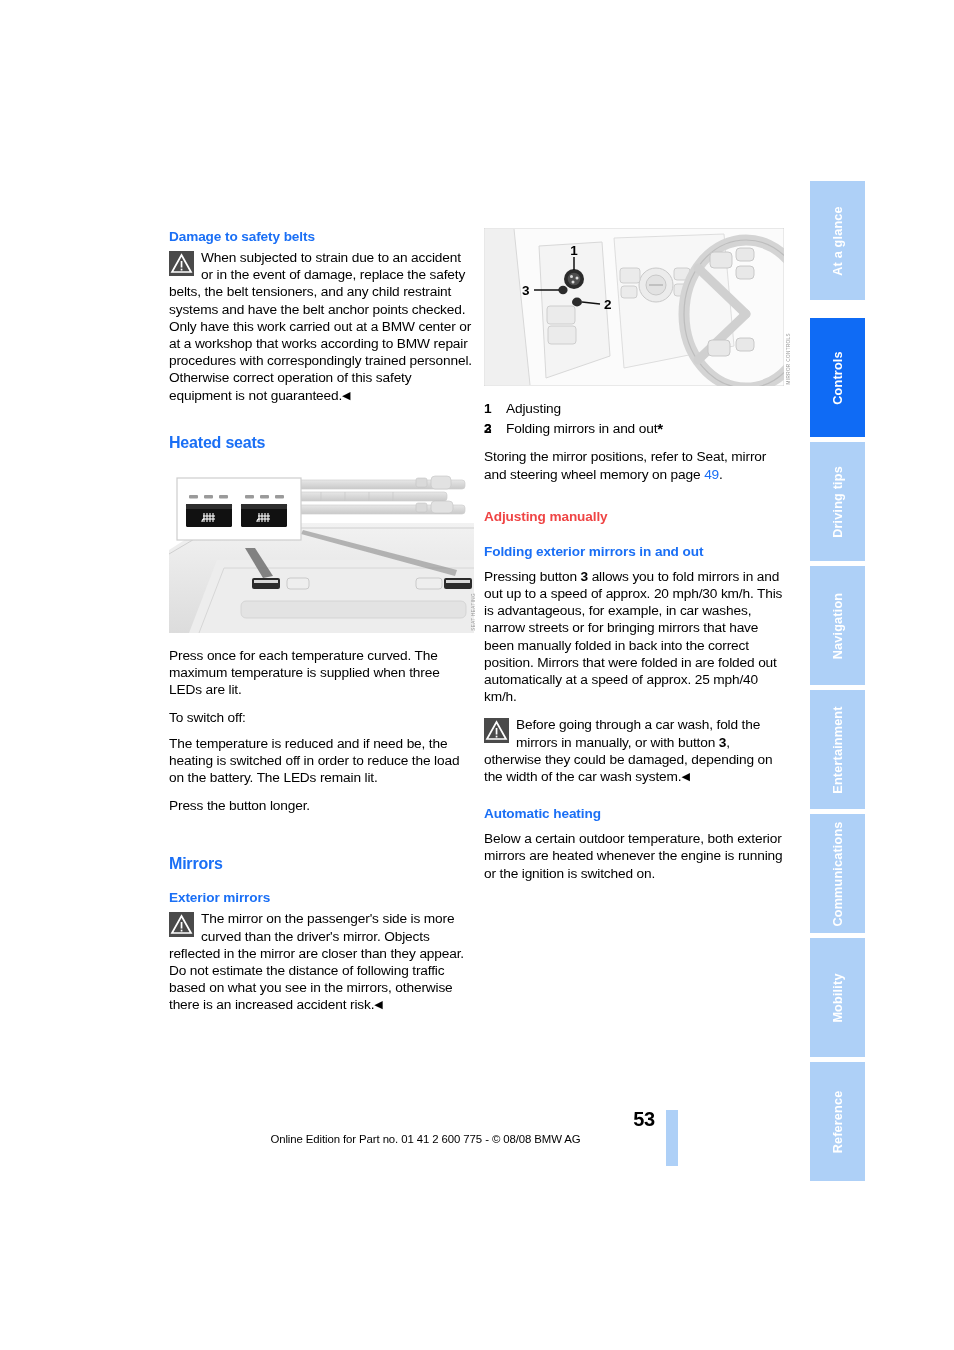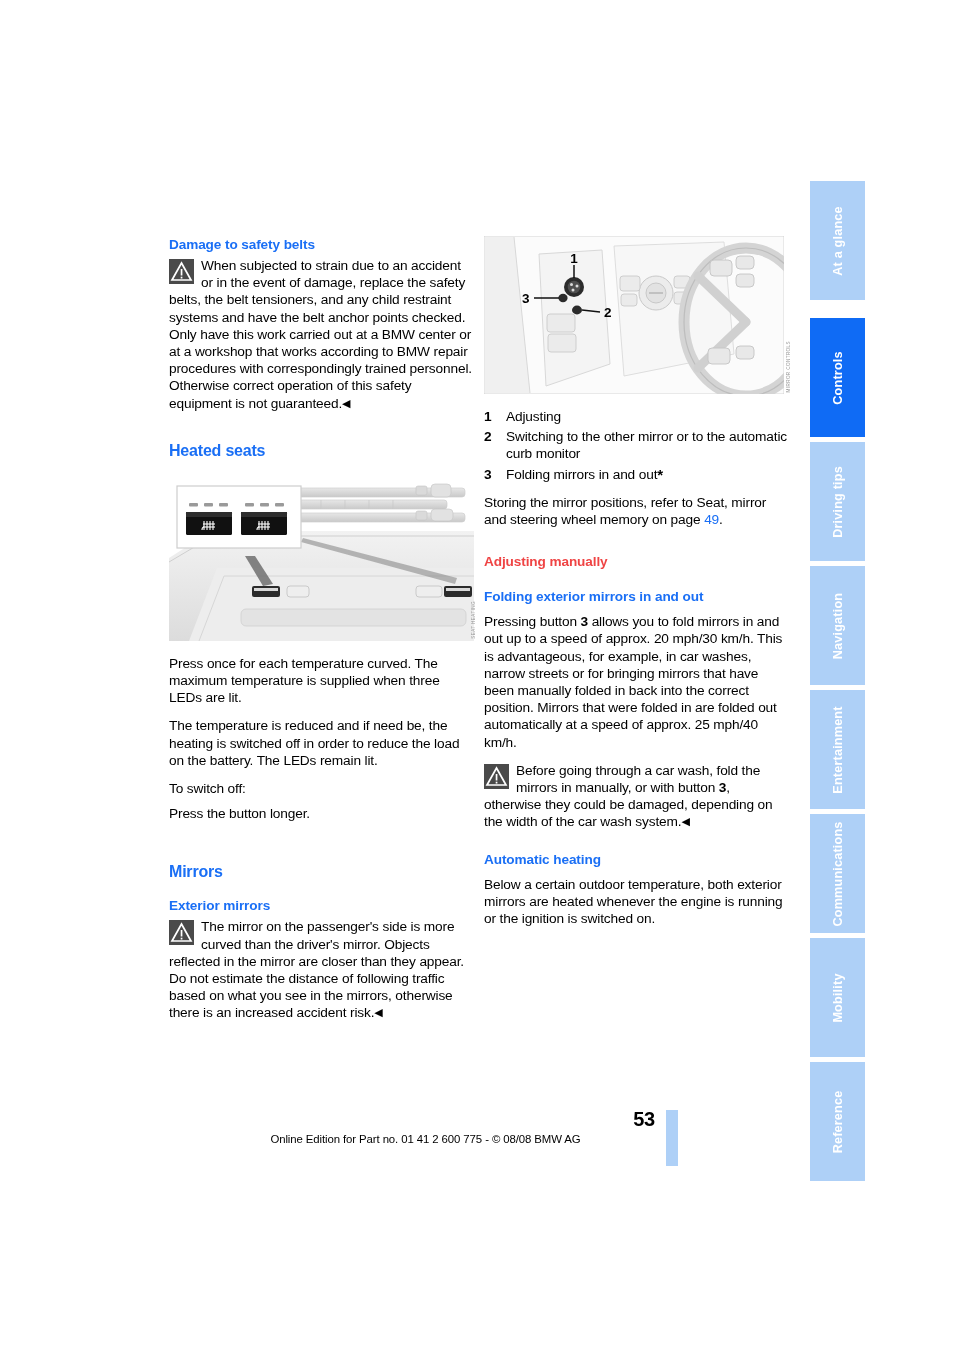--- a/index.html
+++ b/index.html
@@ -19,21 +19,21 @@
   
   #page {
     position: absolute;
     left: 0; top: 0;
     width: 954px; height: 1350px;
   }
 
   
   .col {
     position: absolute;
-    top: 236px;
+    top: 228px;
     width: 305px;
   }
   #col-left  { left: 169px; }
   #col-right { left: 484px; }
 
   
   h1.sec {
     font-size: 16px;
     line-height: 26px;
     font-weight: bold;
@@ -279,23 +279,23 @@
             <path d="M90 45 v9 M93 45 v9 M96 45 v9 M99 45 v9"></path>
             <path d="M88 54 q0 -3 2 -3"></path>
           </g>
         </g>
       </svg>
       <span class="fig-credit">SEAT HEATING</span>
     </div>
 
     <p class="body">Press once for each temperature curved. The maximum temperature is supplied when three LEDs are lit.</p>
 
+    <p class="body tight">To switch off:</p>
+
     <p class="body">The temperature is reduced and if need be, the heating is switched off in order to reduce the load on the battery. The LEDs remain lit.</p>
-
-    <p class="body tight">To switch off:</p>
     <p class="body">Press the button longer.</p>
 
     <div class="spacer-26"></div>
 
     <h1 class="sec">Mirrors</h1>
 
     <h2 class="sub">Exterior mirrors</h2>
 
     <div class="warn">
       <span class="tri">
@@ -368,21 +368,20 @@
       <span class="fig-credit">MIRROR CONTROLS</span>
     </div>
 
     <ol class="legend">
       <li>
         <span class="num">1</span>
         <span>Adjusting</span>
       </li>
       <li>
         <span class="num">2</span>
-        <span>Switching to the other mirror or to the automatic curb monitor</span>
       </li>
       <li>
         <span class="num">3</span>
         <span>Folding mirrors in and out</span><span class="asterisk">*</span>
       </li>
     </ol>
 
     <p class="body"><span>Storing the mirror positions, refer to Seat, mirror and steering wheel memory on page </span><span class="xref">49</span><span>.</span></p>
 
     <div class="spacer-14"></div>

